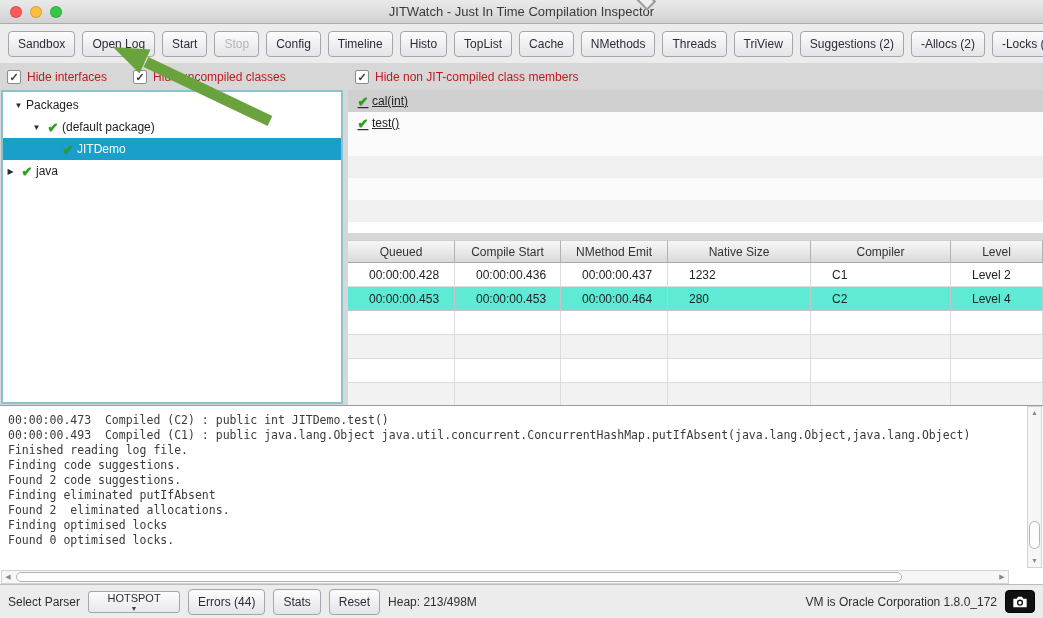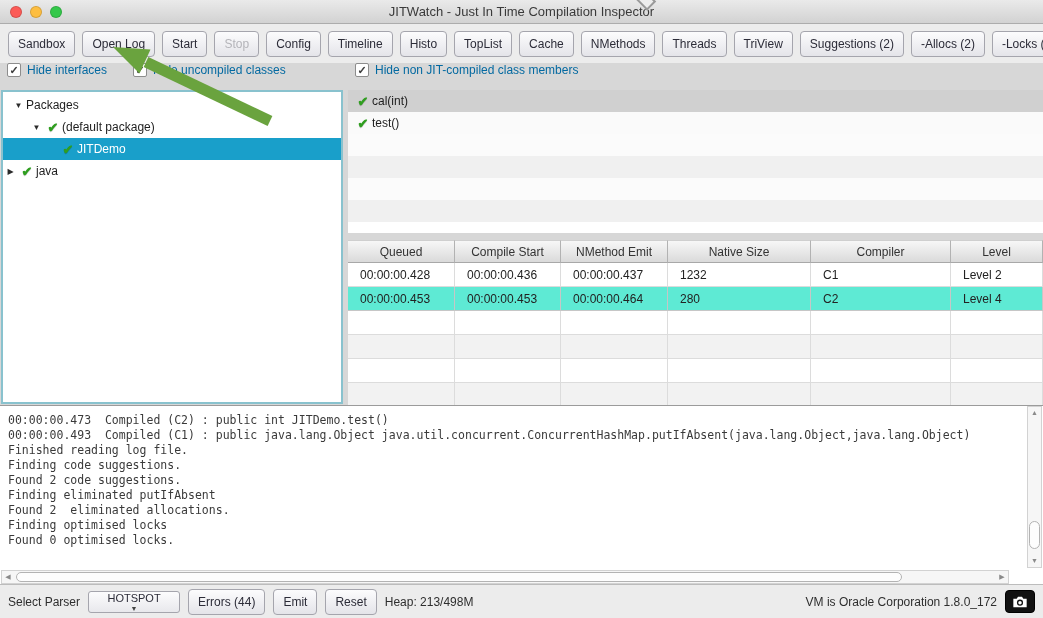--- a/index.html
+++ b/index.html
@@ -20,49 +20,49 @@
     border:2px solid #9a9a9a; background:#ededed; transform:rotate(45deg); }
   
   .toolbar { position:absolute; top:25px; left:0; right:0; height:38px; background:#ececec;
     display:flex; align-items:center; gap:7px; padding:0 8px; }
   .tb { font-family:"Liberation Sans", sans-serif; font-size:12px; color:#2c2c38;
     padding:5px 9px; background:linear-gradient(#fcfcfd,#e4e4e9); border:1px solid #a5a5ad;
     border-radius:4px; white-space:nowrap; }
   .tb.disabled { color:#b4b4b9; }
   
   .main { position:absolute; top:63px; left:0; right:0; height:342px; background:#d7d7d7; }
-  .checkrow { position:absolute; top:0; height:28px; display:flex; font-size:12px; color:#0369a1; }
+  .checkrow { position:absolute; top:0; height:28px; display:flex; align-items:center; font-size:12px; color:#b91c1c; }
   .cb { width:14px; height:14px; background:#fff; border:1px solid #8d8d8d; border-radius:2px;
     margin-right:6px; text-align:center; line-height:12px; font-size:11px; font-weight:bold; color:#3e3e3e; flex:none; }
   .cb.checked::before { content:"\2713"; }
   .cb-gap { width:26px; }
   
   .tree-panel { position:absolute; top:27px; left:1px; width:342px; bottom:1px;
     background:#fff; border:2px solid #89c2ce; padding-top:2px; overflow:hidden; }
   .tree-row { height:22px; display:flex; align-items:center; font-size:12px; color:#1e1e1e; }
   .tree-row.selected { background:#199fca; color:#fff; }
   .disc { width:15px; font-size:8px; color:#2b2b2b; flex:none; text-align:center; }
   .disc.open::before { content:"\25BC"; }
   .disc.closed::before { content:"\25B6"; }
   .chk { width:18px; flex:none; font-size:13px; font-weight:bold; color:#2f9e1f;
     text-shadow:0 1px 0 rgba(0,0,0,.18); text-align:center; }
   .chk::before { content:"\2714"; }
   
   .rightpane { position:absolute; left:348px; top:27px; right:0; bottom:0; background:#d7d7d7; }
-  .members { position:absolute; top:0; left:0; right:0; height:143px; background:#fff; overflow:hidden; }
+  .members { position:absolute; top:0; left:0; right:0; height:143px; background:#fff; overflow:hidden;text-decoration:underline; }
   .mrow { height:22px; display:flex; align-items:center; font-size:12px; color:#1e1e1e; padding-left:6px; }
   .mrow.sel { background:#d0d0d0; }
   .mrow.alt0 { background:#fbfbfb; }
   .mrow.alt1 { background:#f0f0f0; }
   
   .ctable { position:absolute; top:150px; left:0; right:0; bottom:0; background:#fff; overflow:hidden; }
   .trow { display:grid; grid-template-columns:107px 106px 107px 143px 140px auto; }
   .th { height:23px; line-height:22px; text-align:center; font-size:12px; font-weight:normal; color:#333;
     background:linear-gradient(#f7f7f7,#dadada); border-right:1px solid #b2b2b2; border-bottom:1px solid #a8a8a8; border-top:1px solid #cfcfcf; }
-  .td { height:24px; line-height:24px; font-size:12px; color:#222; padding-left:12px;
+  .td { height:24px; line-height:24px; font-size:12px; color:#222; padding-left:21px;
     border-right:1px solid #dcdcdc; border-bottom:1px solid #dcdcdc; overflow:hidden; white-space:nowrap; }
   .trow.gray .td { background:#5eead4; border-right-color:#c6c6c6; border-bottom-color:#c6c6c6; }
   .trow.stripe .td { background:#f2f2f2; }
   
   .logpane { position:absolute; top:405px; left:0; right:0; height:180px; background:#fff; border-top:1px solid #9b9b9b; overflow:hidden; }
   .loglines { margin:7px 0 0 8px; }
   .logline { font-family:"DejaVu Sans Mono", monospace; font-size:11.5px; line-height:15px;
     color:#3a3a3a; white-space:pre; }
   
   .vsb { position:absolute; right:1px; top:406px; width:15px; height:162px;
@@ -260,21 +260,21 @@
   <div class="arr right"></div>
 </div>
 
 <div class="statusbar">
   <span>Select Parser</span>
   <div class="combo">
     <span>HOTSPOT</span>
     <span class="caret"></span>
   </div>
   <button class="tb">Errors (44)</button>
-  <button class="tb">Emit</button>
+  <button class="tb">Stats</button>
   <button class="tb">Reset</button>
   <span>Heap: 213/498M</span>
   <span class="spacer"></span>
   <span>VM is Oracle Corporation 1.8.0_172</span>
   <button class="cam-btn">
     <svg width="18" height="14" viewBox="0 0 24 18">
       <path fill="#ffffff" d="M2 4h5l2-3h6l2 3h5v13H2z"></path>
       <circle cx="12" cy="10" r="4.6" fill="#111111"></circle>
       <circle cx="12" cy="10" r="2.6" fill="#ffffff"></circle>
     </svg>

